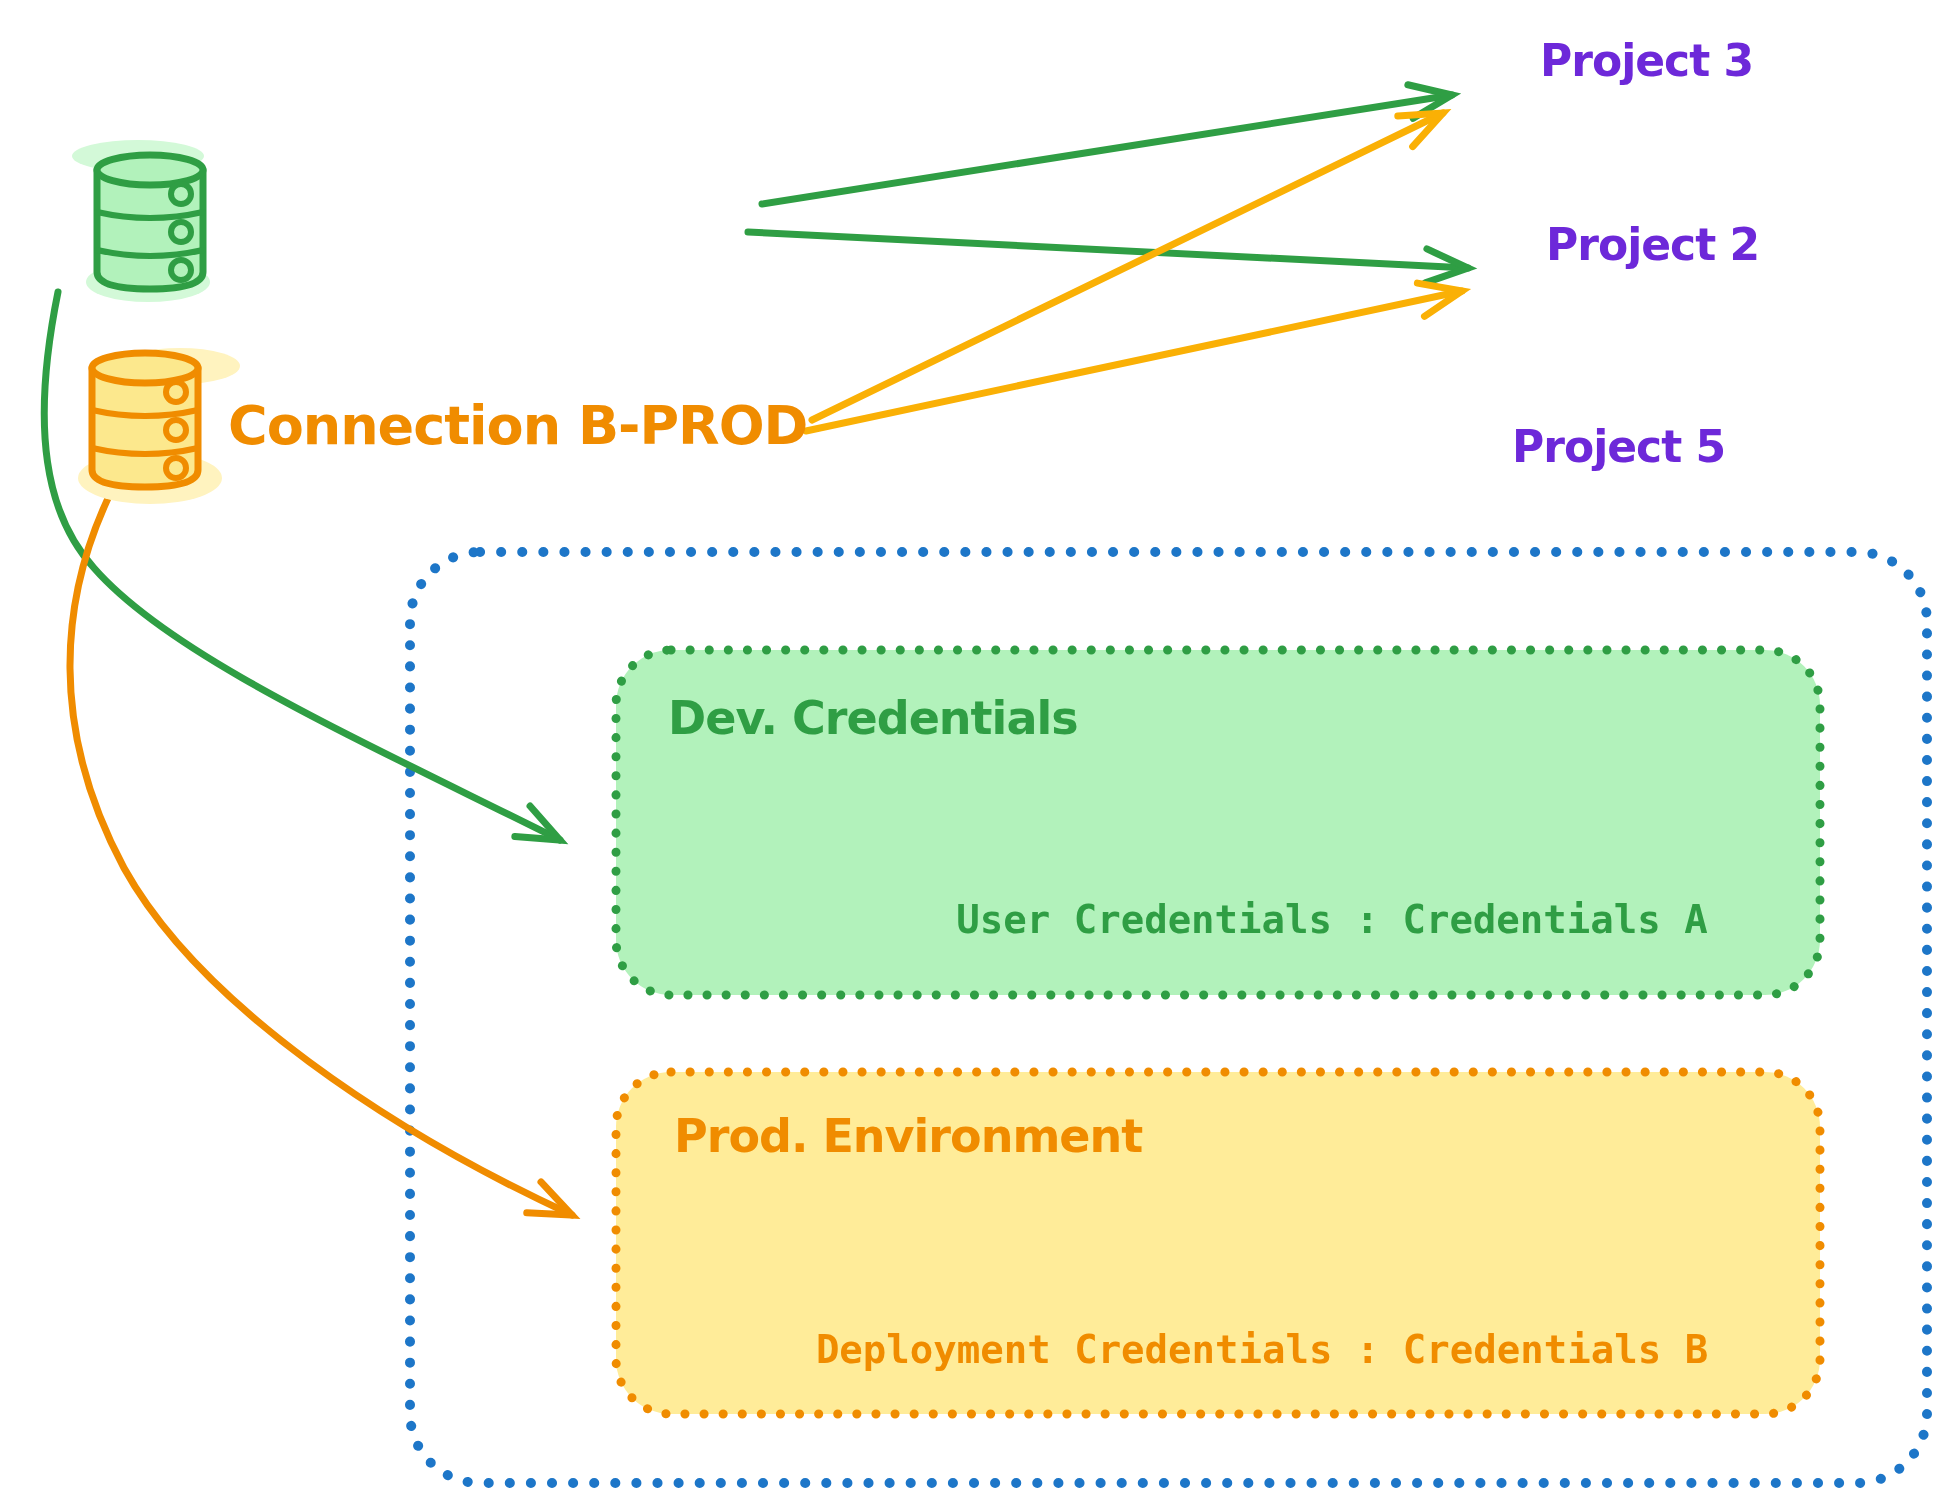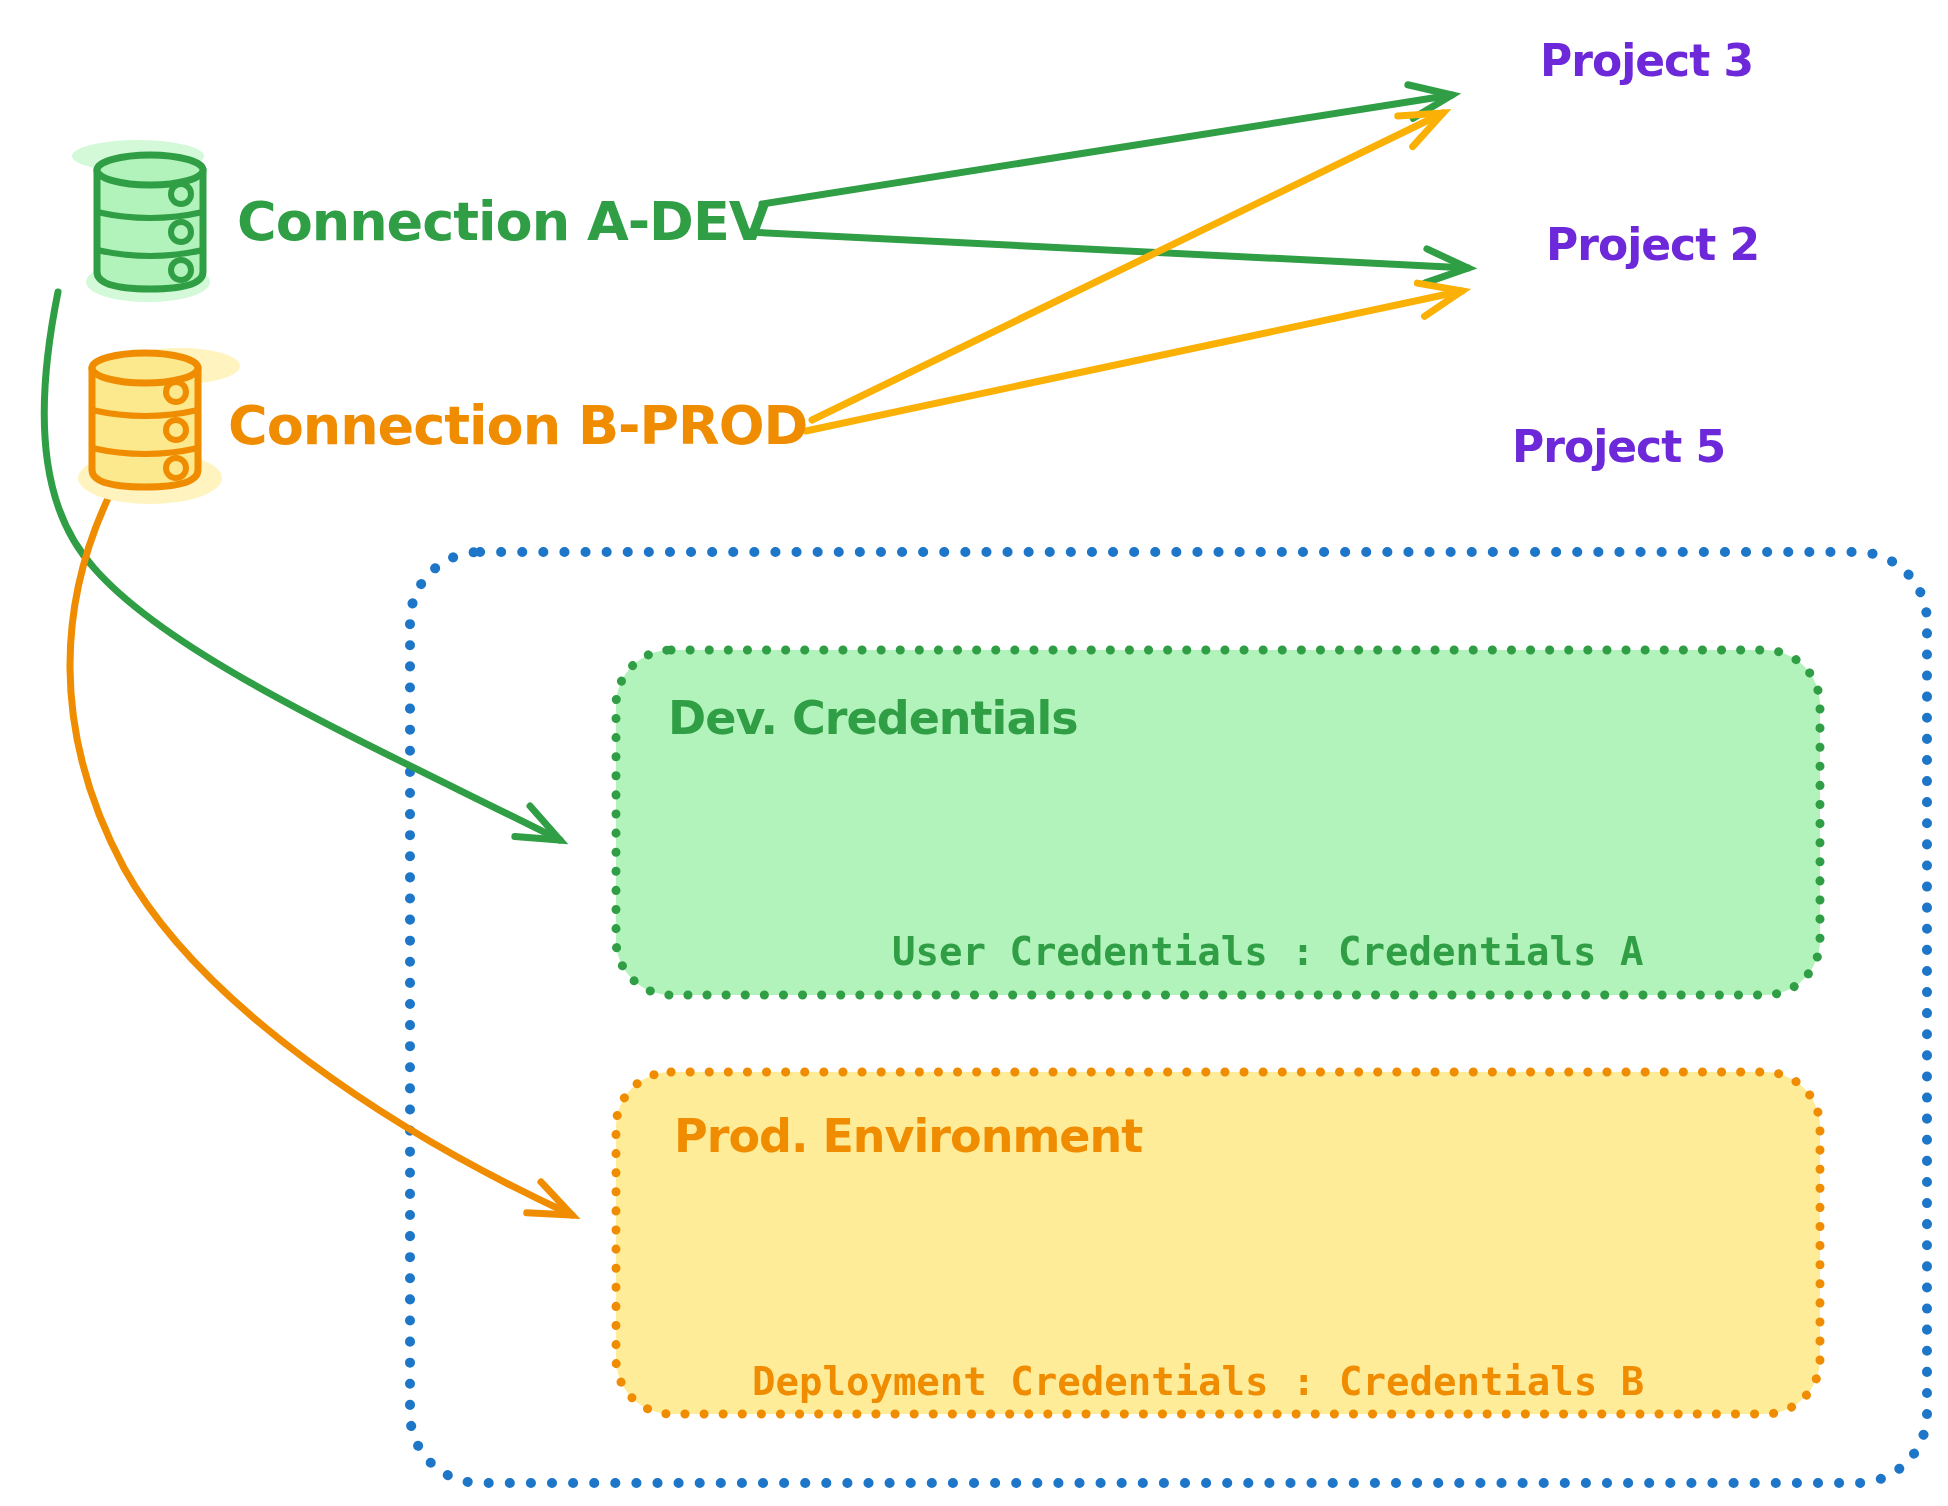--- a/index.html
+++ b/index.html
@@ -14,21 +14,21 @@
   .conn-a{left:237px;top:194px;color:#2f9e44;}
   .conn-b{left:228px;top:398px;color:#f08c00;}
   .project{font-size:44px;color:#6d28d9;}
   .p3{left:1540px;top:38px;}
   .p2{left:1546px;top:222px;}
   .p1{left:1512px;top:424px;}
   .env-title{font-size:46px;}
   .dev-title{left:668px;top:694px;color:#2f9e44;}
   .prod-title{left:674px;top:1112px;color:#f08c00;}
   .cred{font-family:"DejaVu Sans Mono", monospace;font-size:39px;font-weight:bold;
-        text-align:left;letter-spacing:0;margin-top:32px;}
+        text-align:center;letter-spacing:0;}
   .dev-cred{left:892px;width:880px;top:900px;color:#2f9e44;}
   .prod-cred{left:752px;width:1020px;top:1330px;color:#f08c00;}
 </style>
 </head>
 <body>
 
 <div id="stage">
 
   <svg id="shapes" viewBox="0 0 1948 1506">
     <defs>
@@ -76,21 +76,20 @@
       <ellipse cx="145" cy="368" rx="53" ry="15" fill="#fce88d" stroke="#f08c00" stroke-width="7"></ellipse>
       <path d="M92,410 Q145,422 198,410" fill="none" stroke="#f08c00" stroke-width="6" stroke-linecap="round"></path>
       <path d="M92,448 Q145,460 198,448" fill="none" stroke="#f08c00" stroke-width="6" stroke-linecap="round"></path>
       <circle cx="176" cy="392" r="10" fill="none" stroke="#f08c00" stroke-width="6"></circle>
       <circle cx="176" cy="430" r="10" fill="none" stroke="#f08c00" stroke-width="6"></circle>
       <circle cx="176" cy="468" r="10" fill="none" stroke="#f08c00" stroke-width="6"></circle>
     </g>
   </svg>
 
 
-  <div class="txt conn-label conn-a">Connection A-DEV</div>
 
   <div class="txt conn-label conn-b">Connection B-PROD</div>
 
   <div class="txt project p3">Project 3</div>
 
   <div class="txt project p2">Project 2</div>
 
   <div class="txt project p1">Project 5</div>
 
   <div class="txt env-title dev-title">Dev. Credentials</div>

